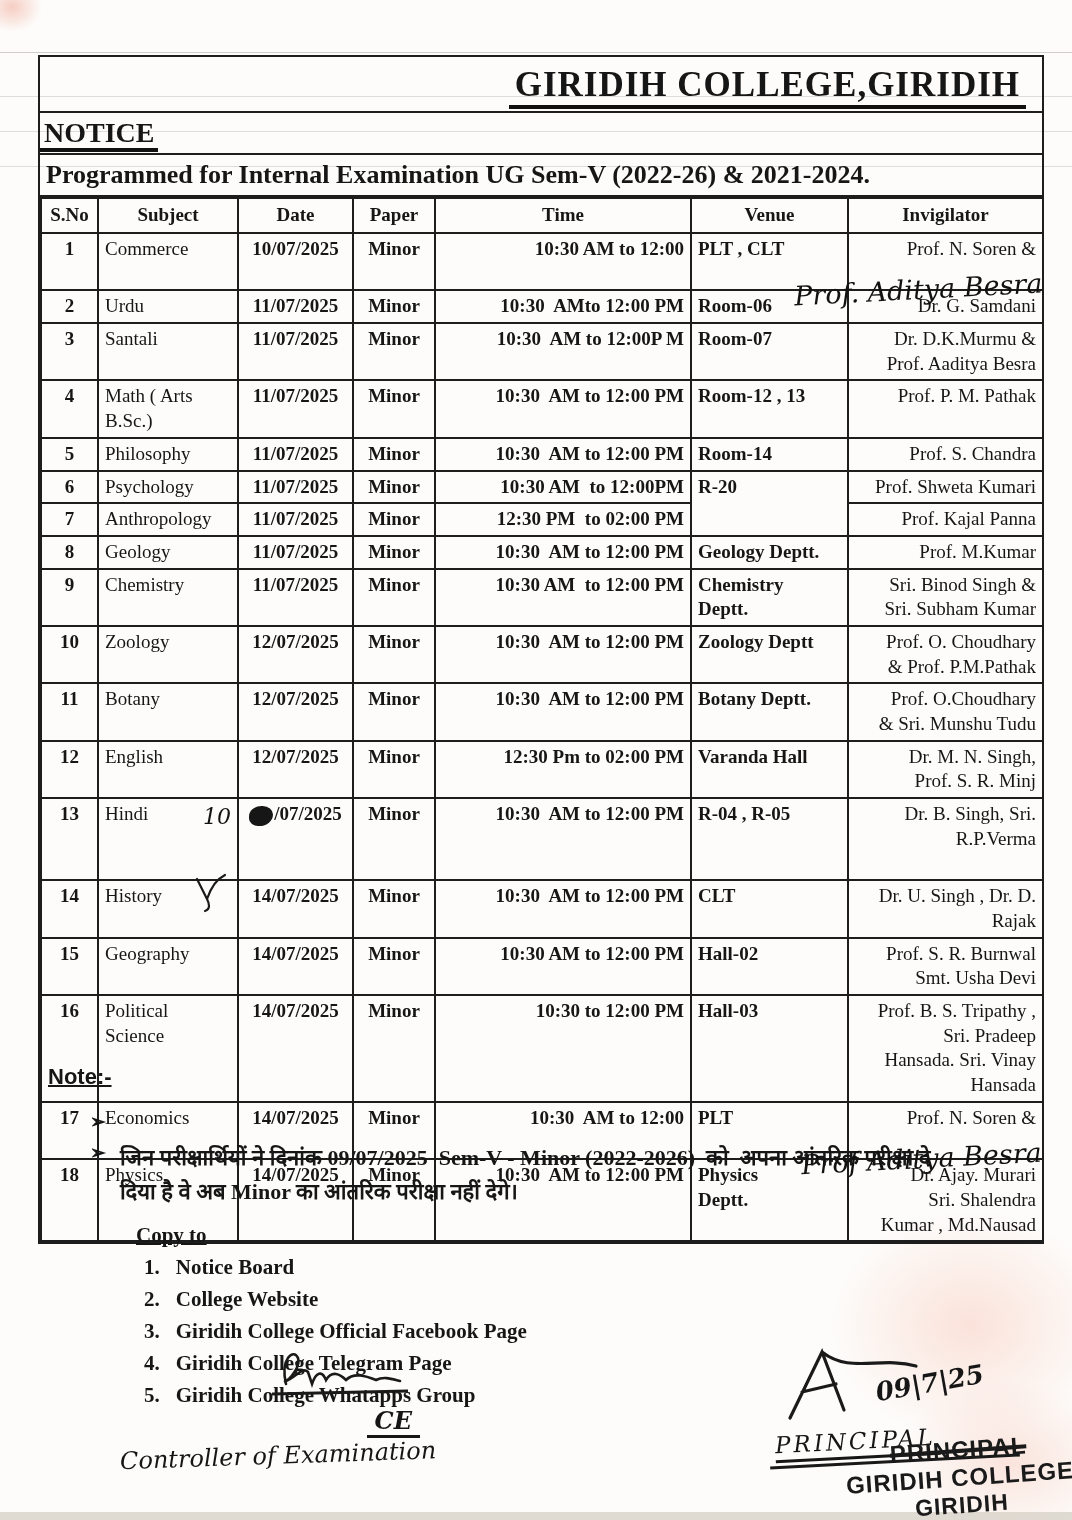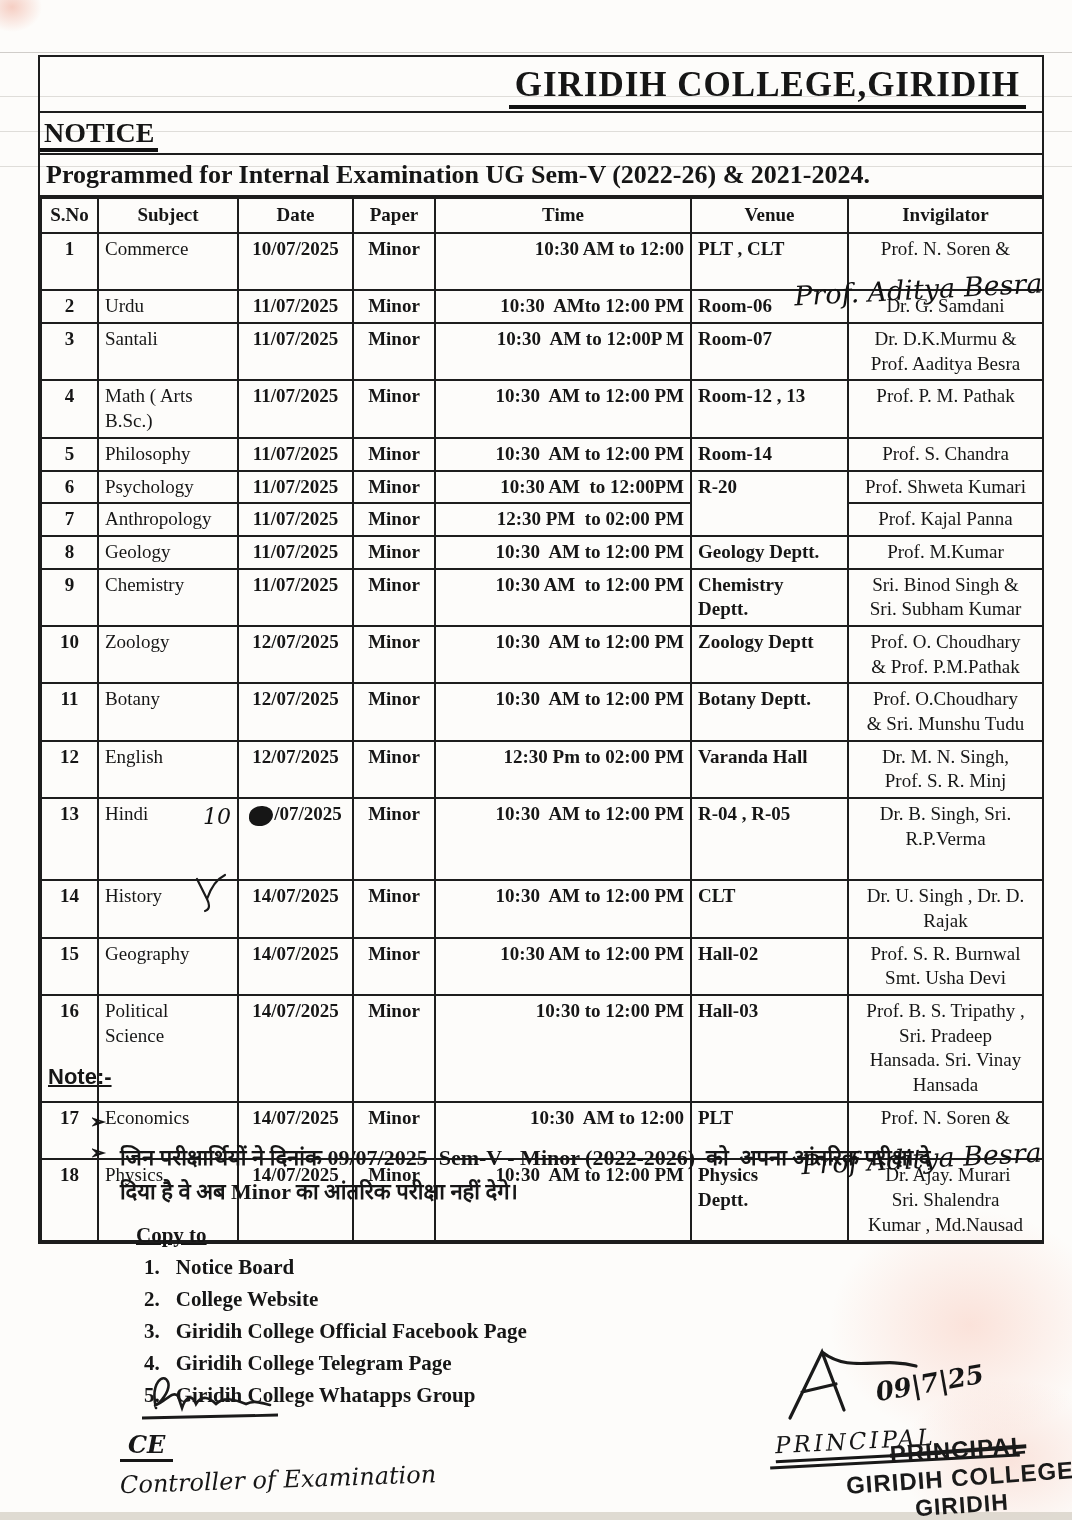--- a/index.html
+++ b/index.html
@@ -39,21 +39,21 @@
     padding:3px 6px;vertical-align:top;
     white-space:pre-wrap;word-wrap:break-word;
   }
   table.sched th{font-weight:bold;text-align:center;padding:4px 2px;}
   td.c-sno{text-align:center;font-weight:bold;}
   td.c-subject{text-align:left;}
   td.c-date{text-align:center;font-weight:bold;}
   td.c-paper{text-align:center;font-weight:bold;}
   td.c-time{text-align:right;font-weight:bold;padding-left:10px;}
   td.c-venue{text-align:left;font-weight:bold;vertical-align:middle;}
-  td.c-inv{text-align:center;}
+  td.c-inv{text-align:right;}
   td.rel{position:relative;}
 
   .hand{
     font-family:"DejaVu Serif", serif;font-style:italic;color:#121212;
     display:inline-block;
   }
   .hand-inv{
     position:absolute;right:0px;bottom:-18px;z-index:6;
     font-size:27px;transform:rotate(-3deg);white-space:nowrap;
     background:transparent;
@@ -79,21 +79,21 @@
   .note-item.hindi .txt{font-size:22px;font-weight:bold;}
   .copy-heading{
     margin:14px 0 4px 88px;font-size:21px;font-weight:bold;
     text-decoration:underline;text-decoration-thickness:2px;
   }
   .copy-list{margin:0 0 0 96px;padding:0;list-style:none;}
   .copy-list li{font-size:21px;font-weight:bold;margin:7px 0;display:flex;gap:16px;}
 
   
   .footer-area{position:absolute;left:0;top:1340px;width:1072px;height:180px;}
-  .sig-left{position:absolute;left:120px;top:28px;width:300px;text-align:left;}
+  .sig-left{position:absolute;left:120px;top:4px;width:300px;text-align:right;}
   .sig-left .abbr{
     font-family:"DejaVu Serif",serif;font-style:italic;font-size:24px;font-weight:bold;
     border-bottom:3px solid #161616;display:inline-block;padding:0 8px;margin-top:2px;
   }
   .sig-left .role{
     font-family:"DejaVu Serif",serif;font-style:italic;font-size:24px;
     transform:rotate(-2deg);margin-top:4px;white-space:nowrap;
   }
   .sig-right{position:absolute;left:770px;top:0;width:300px;}
   .sig-right .date{

